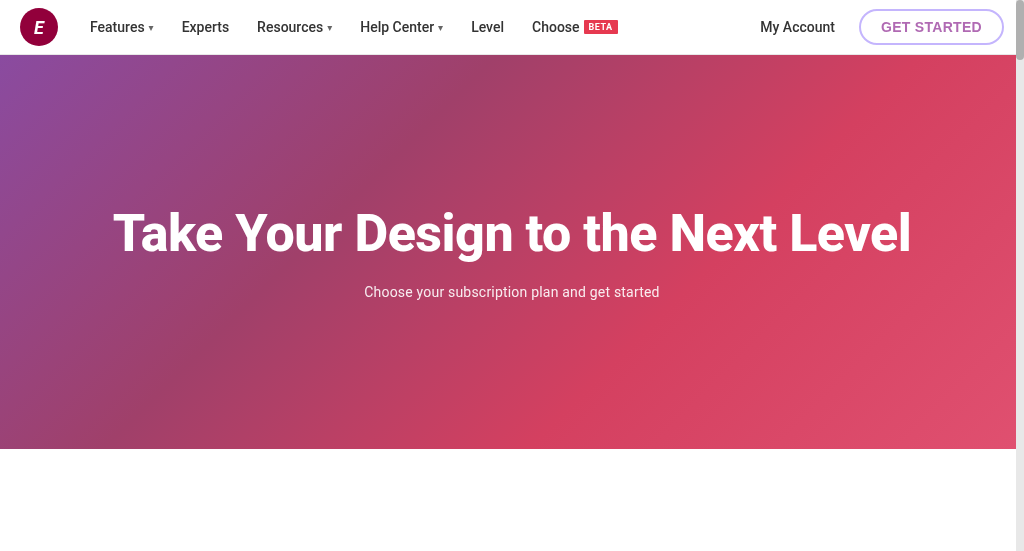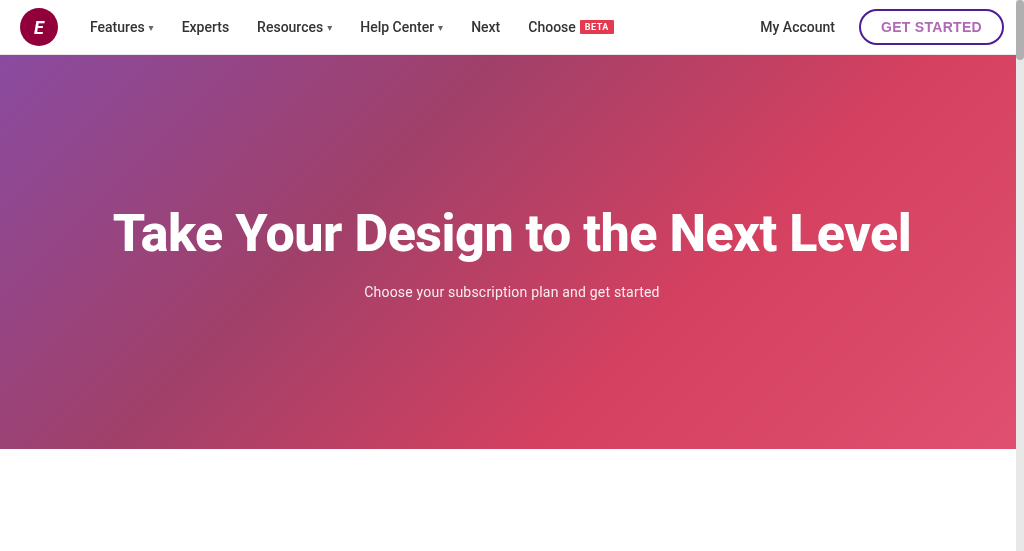--- a/index.html
+++ b/index.html
@@ -91,21 +91,21 @@
 
     .my-account-link {
       color: #333;
       font-size: 14px;
       font-weight: 500;
       cursor: pointer;
       white-space: nowrap;
     }
 
     .get-started-btn {
-      border: 2px solid #4c1d95;
+      border: 2px solid #c4b5fd;
       background: transparent;
       color: #b06ab3;
       padding: 8px 20px;
       border-radius: 25px;
       font-size: 14px;
       font-weight: 600;
       cursor: pointer;
       white-space: nowrap;
       letter-spacing: 0.3px;
     }
@@ -188,21 +188,21 @@
           <span>Resources</span>
           <span class="chevron">▾</span>
         </div>
 
         <div class="nav-item">
           <span>Help Center</span>
           <span class="chevron">▾</span>
         </div>
 
         <div class="nav-item">
-          <span>Next</span>
+          <span>Level</span>
         </div>
 
         <div class="nav-item">
           <span>Choose</span>
           <span class="beta-badge">BETA</span>
         </div>
 
       </div>
 
       <div class="navbar-right">

